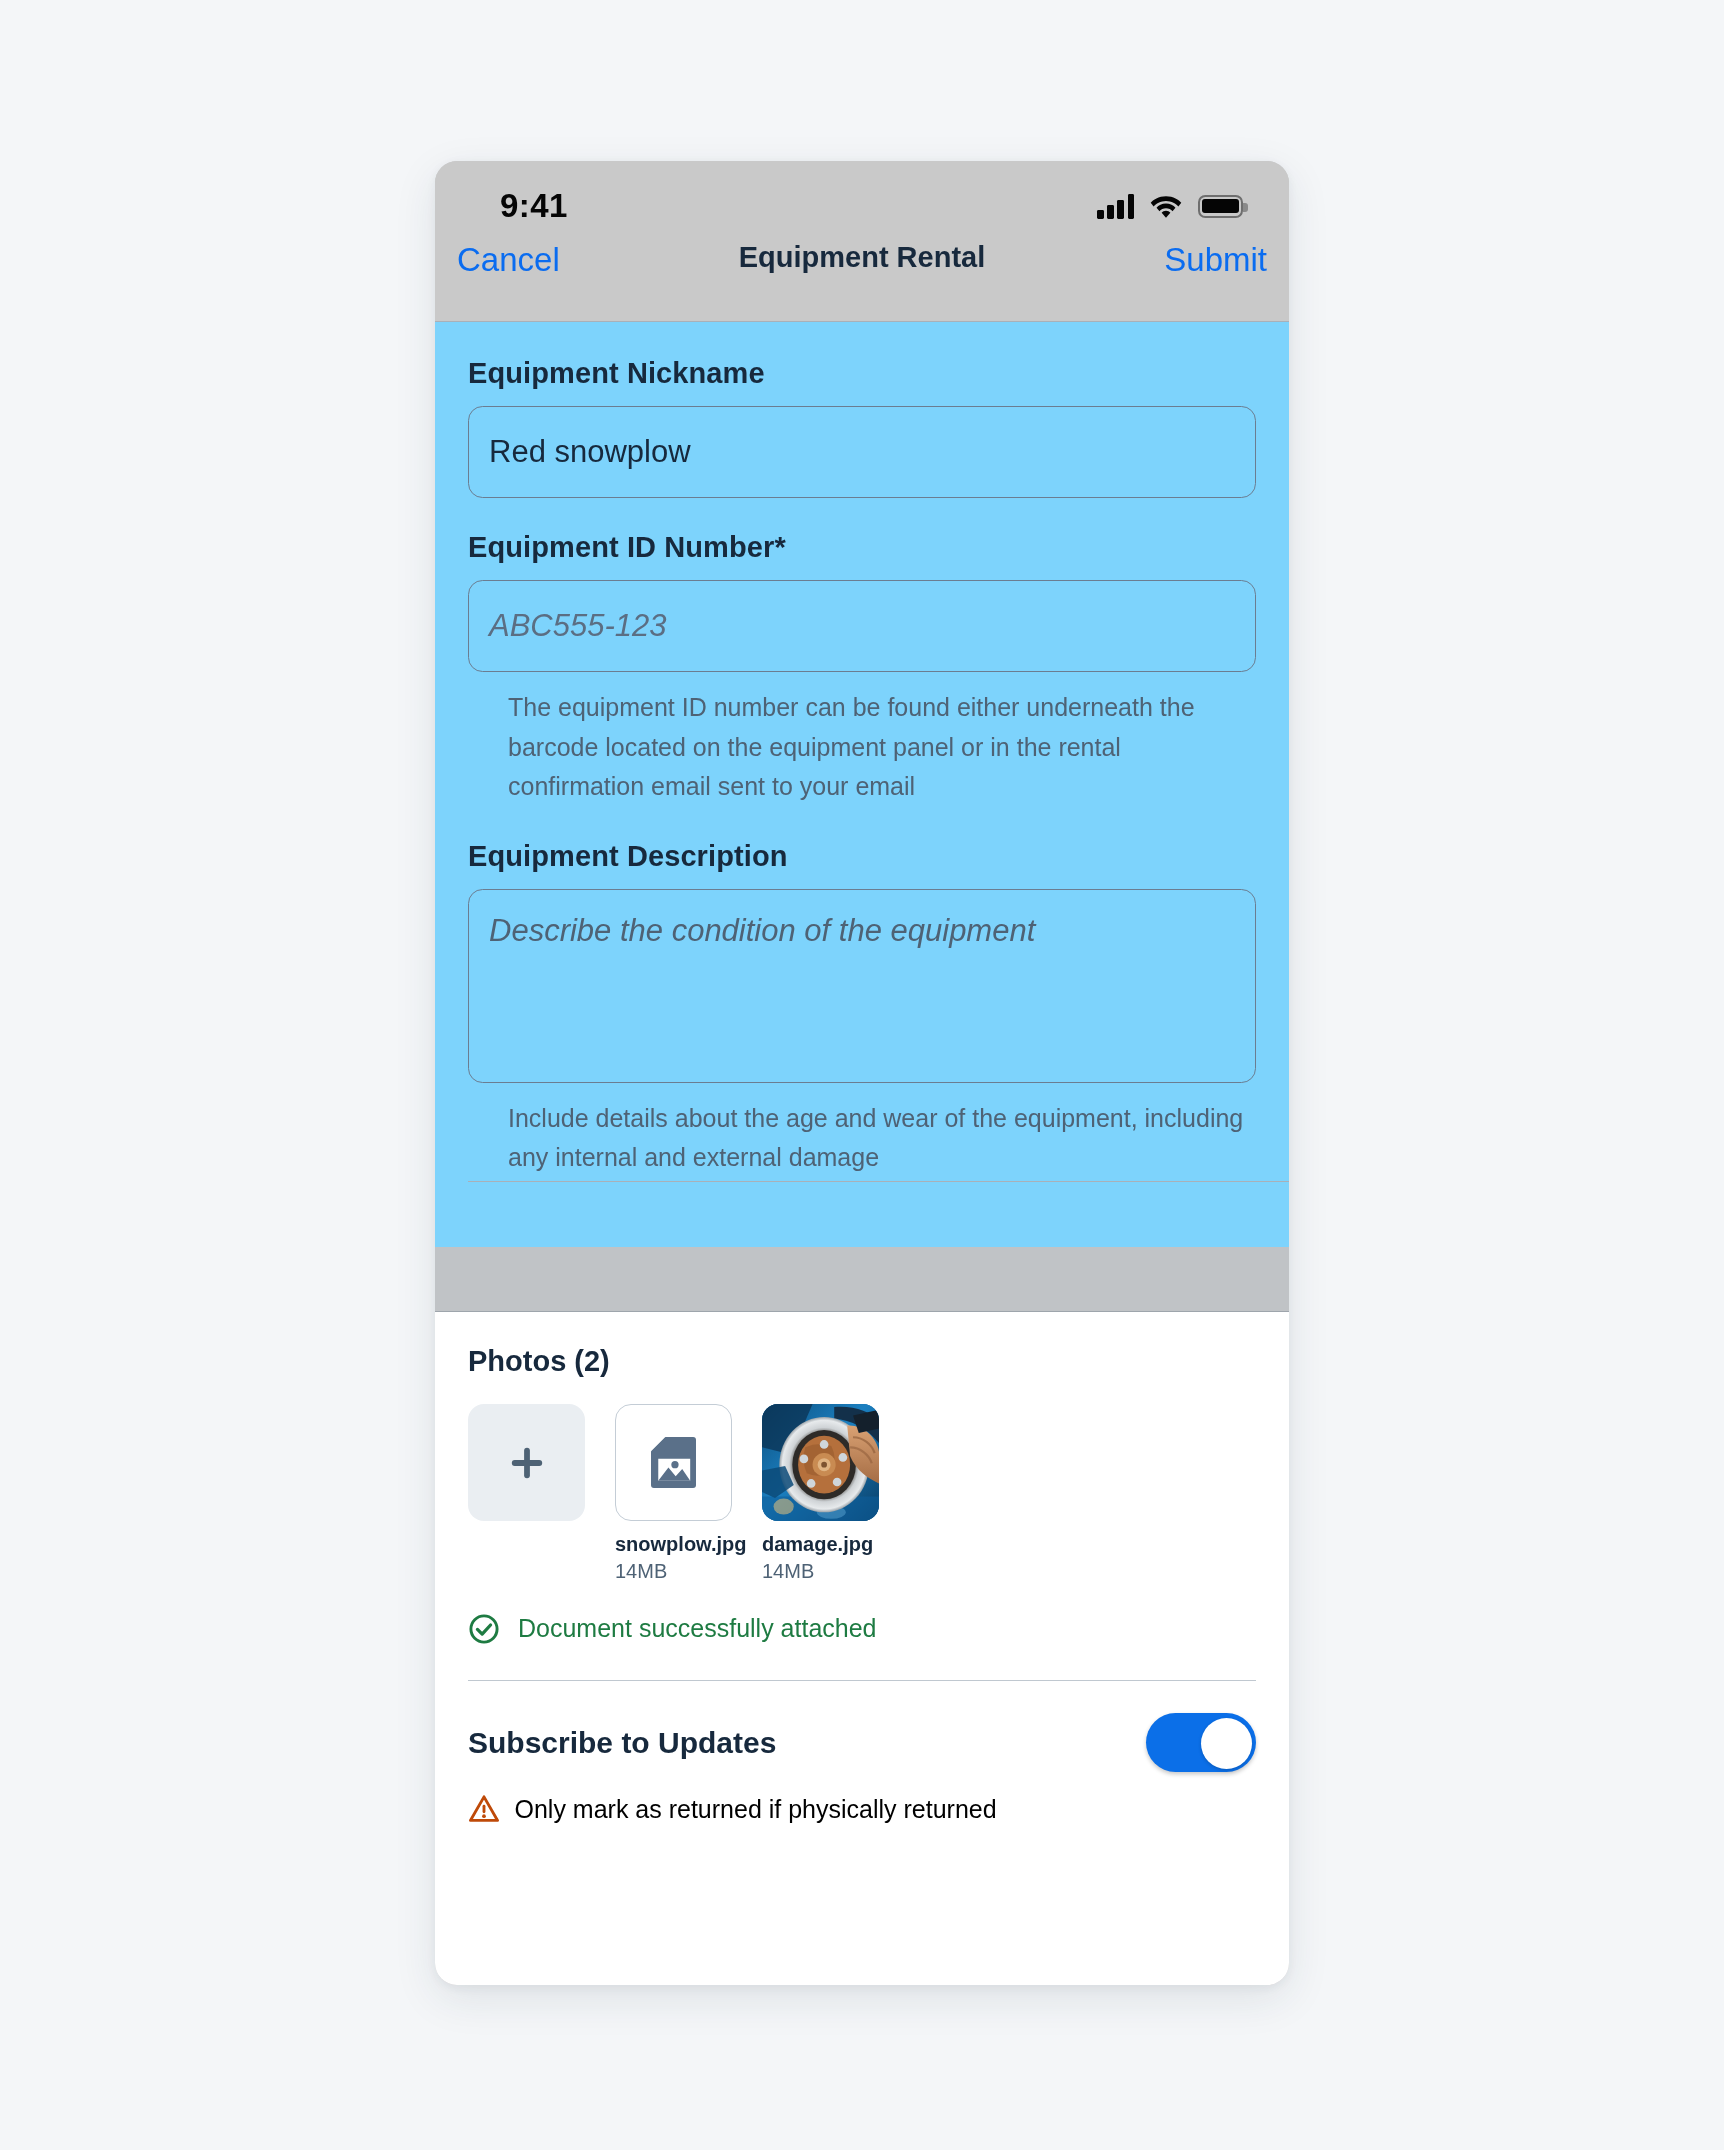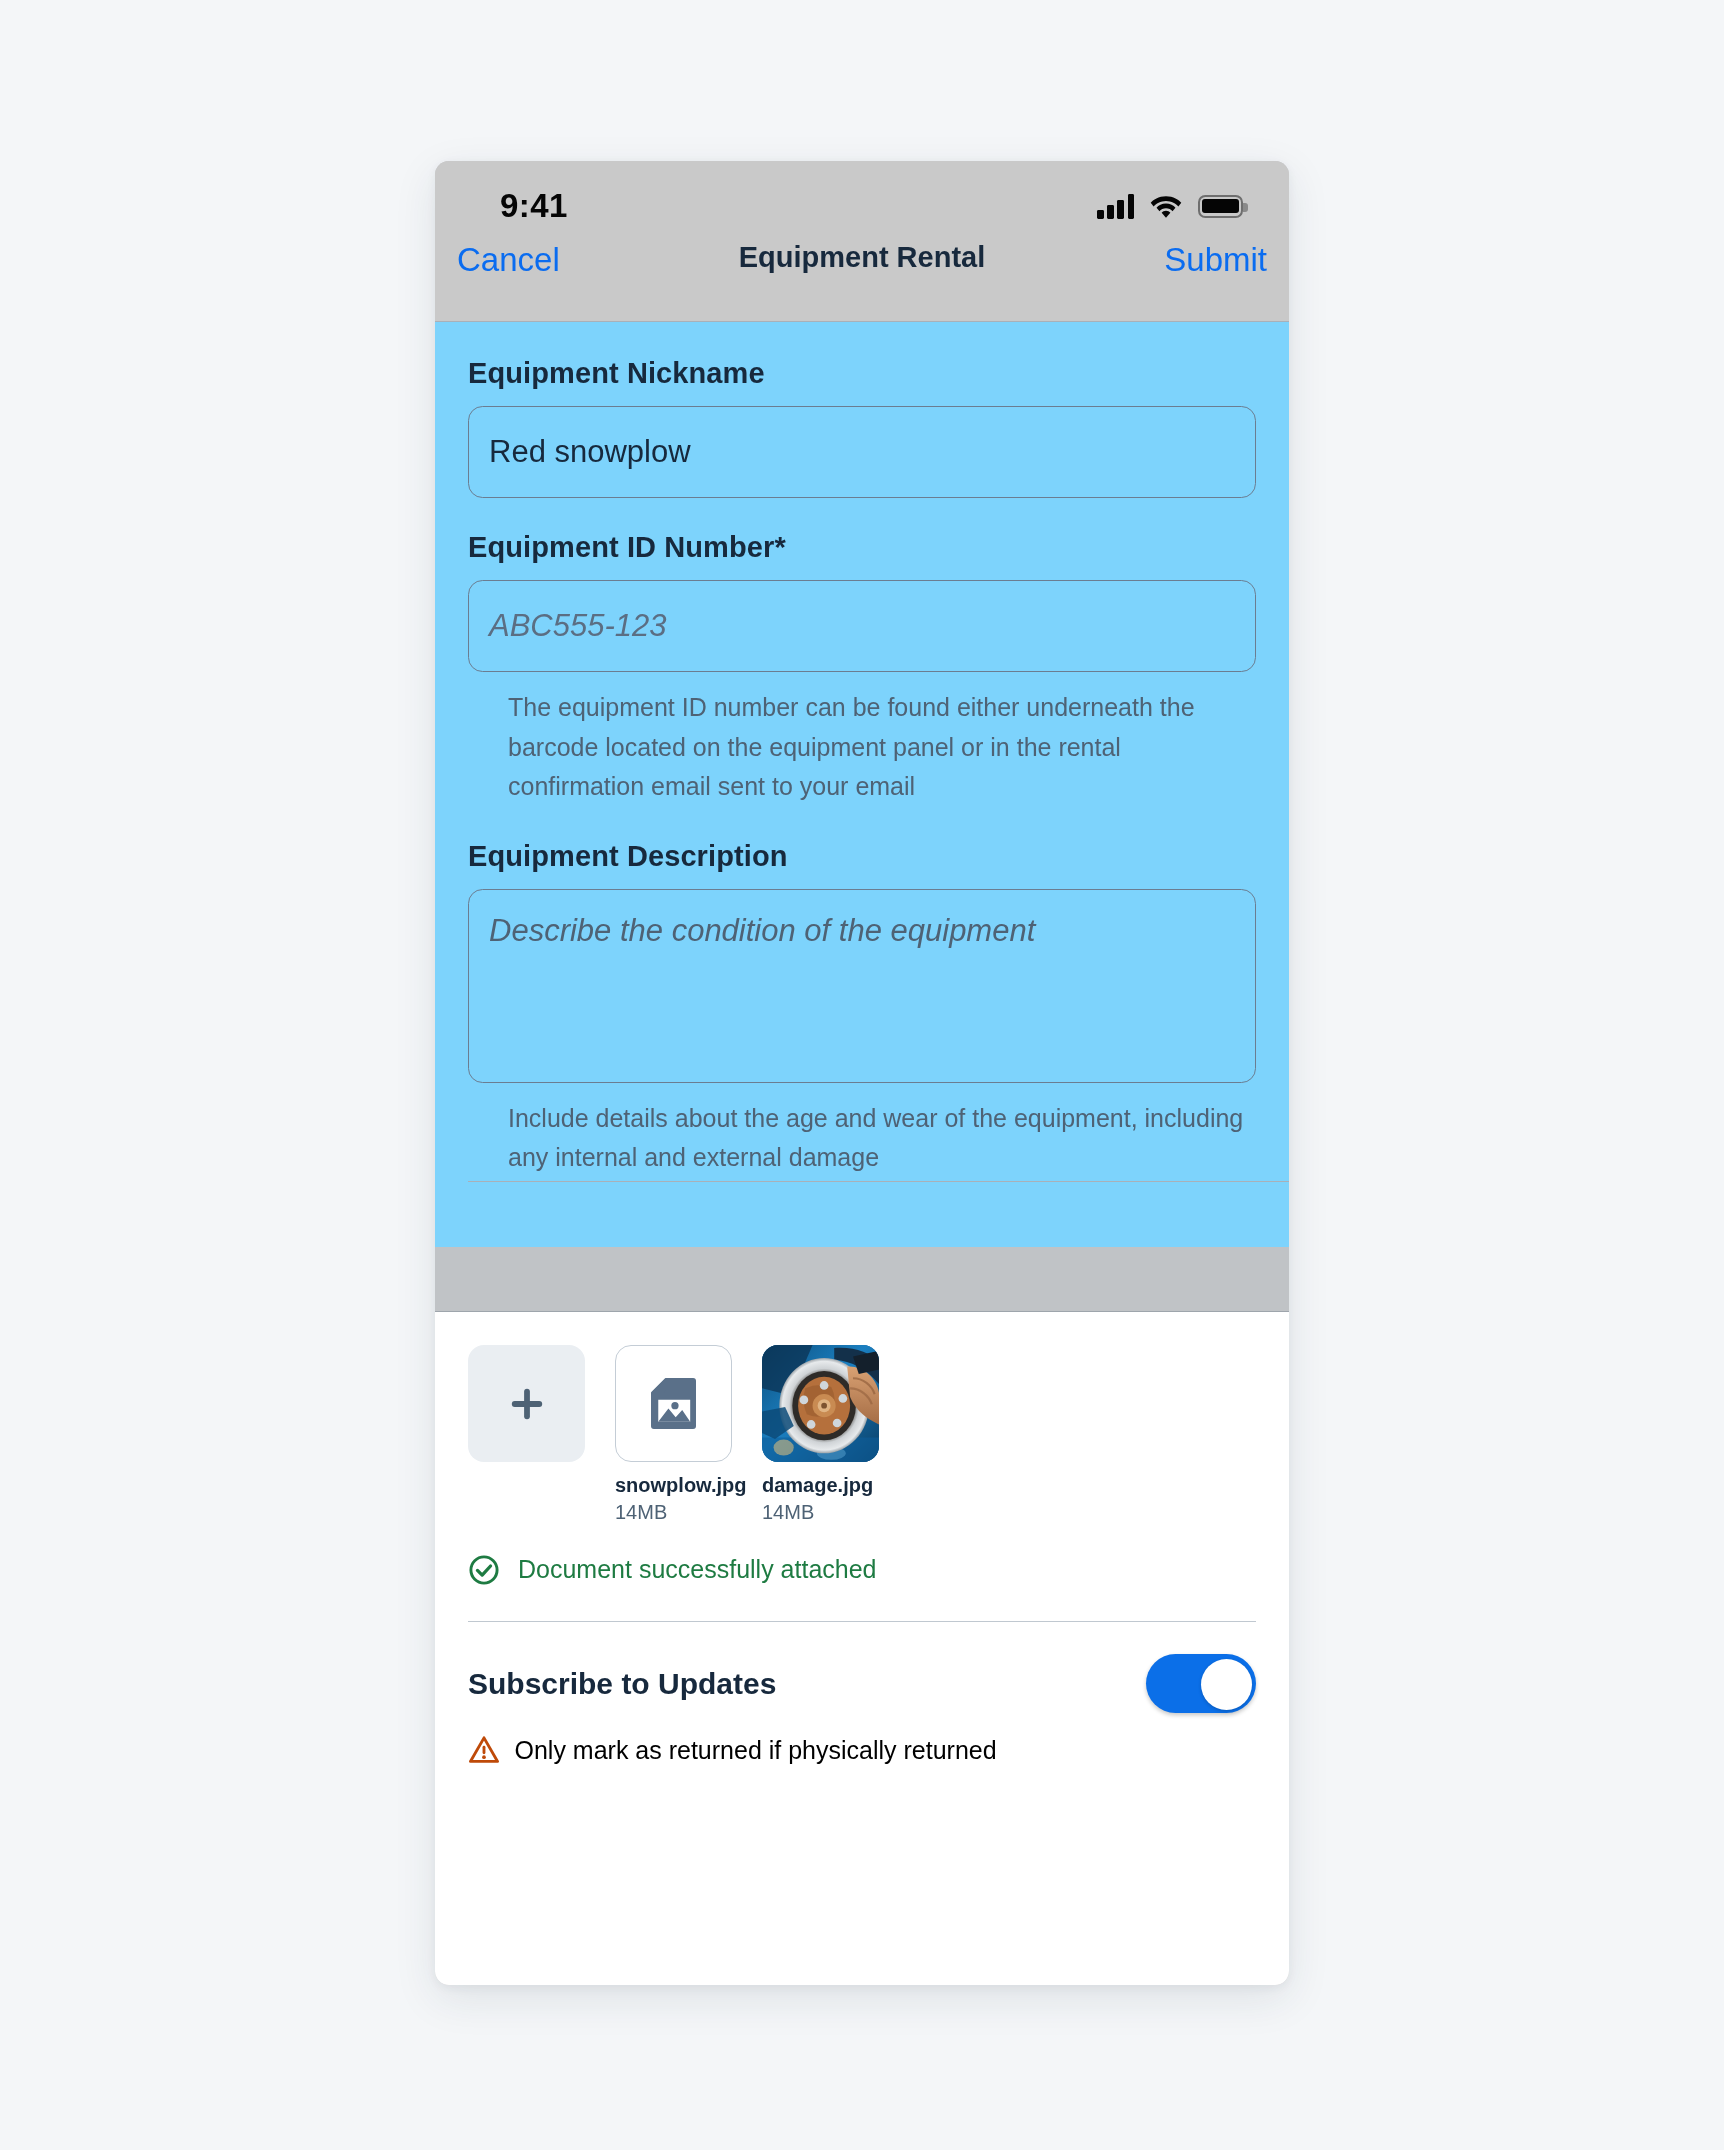--- a/index.html
+++ b/index.html
@@ -19,21 +19,21 @@
     background: #f4f6f8;
   }
 
   
   .phone {
     position: absolute;
     left: 435px;
     top: 161px;
     width: 854px;
     height: 1824px;
-    border-radius: 14px;
+    border-radius: 22px;
     background: #c9c9c9;
     overflow: hidden;
     box-shadow: 0 13px 43px rgba(30,45,70,0.10), 0 2.9px 10px rgba(30,45,70,0.06);
   }
 
   
   .status-bar {
     position: relative;
     height: 80px;
     background: #c9c9c9;
@@ -355,20 +355,21 @@
         <div class="helper-text">Include details about the age and wear of the equipment, including any internal and external damage</div>
       </div>
 
       <div class="form-divider"></div>
     </div>
 
     <div class="sheet-gap"></div>
 
     <div class="sheet">
 
+      <div class="section-title">Photos (2)</div>
 
       <div class="thumb-row">
 
         <div class="thumb-col">
           <div class="thumb add">
             <svg width="42" height="42" viewBox="0 0 58 58">
               <rect x="25" y="8" width="8" height="42" rx="4" fill="#4e6275"></rect>
               <rect x="8" y="25" width="42" height="8" rx="4" fill="#4e6275"></rect>
             </svg>
           </div>

